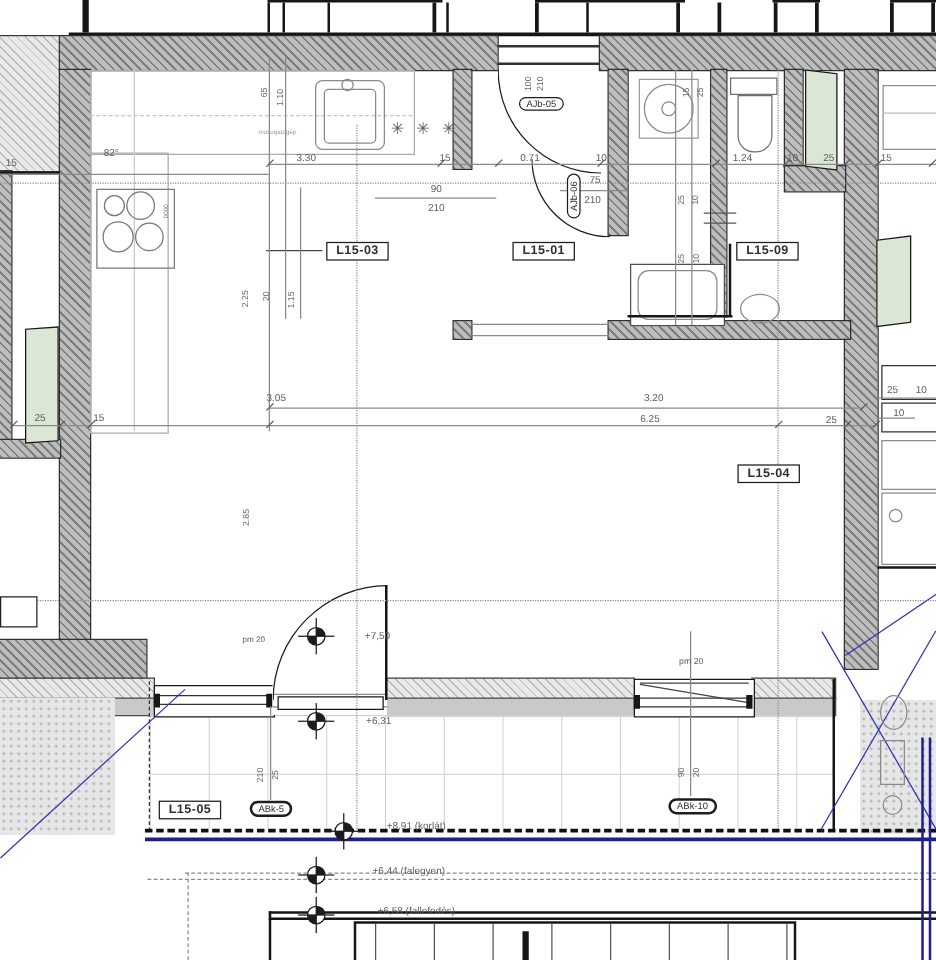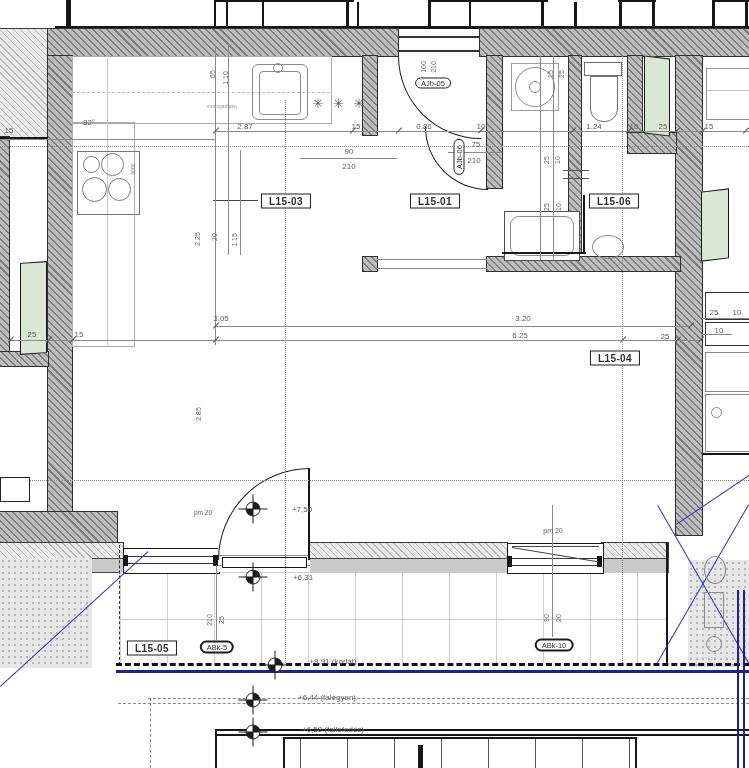--- a/index.html
+++ b/index.html
@@ -237,23 +237,23 @@
   <div class="tk" style="left:7px;top:339px"></div>
   <div class="tk" style="left:45px;top:339px"></div>
   <div class="tk" style="left:69px;top:339px"></div>
   <div class="tk" style="left:212px;top:339px"></div>
   <div class="tk" style="left:619px;top:339px"></div>
   <div class="tk" style="left:674px;top:339px"></div>
   <div class="tk" style="left:697px;top:339px"></div>
   <div class="tk" style="left:212px;top:325px"></div>
   <div class="tk" style="left:687px;top:325px"></div>
 
-  <span class="dim" style="left:245px;top:126px">2.87</span>
+  <span class="dim" style="left:245px;top:126px">3.30</span>
   <span class="dim" style="left:356px;top:126px">15</span>
-  <span class="dim" style="left:424px;top:126px">0.86</span>
+  <span class="dim" style="left:424px;top:126px">0.71</span>
   <span class="dim" style="left:481px;top:126px">10</span>
   <span class="dim" style="left:594px;top:126px">1.24</span>
   <span class="dim" style="left:634px;top:126px">10</span>
   <span class="dim" style="left:663px;top:126px">25</span>
   <span class="dim" style="left:709px;top:126px">15</span>
   <span class="dim" style="left:89px;top:122px">82°</span>
   <span class="dim" style="left:9px;top:130px">15</span>
   <span class="dim" style="left:349px;top:151px">90</span>
   <span class="dim" style="left:349px;top:166px">210</span>
   <span class="dim" style="left:476px;top:144px">75</span>
@@ -294,21 +294,21 @@
   <span class="dim" style="left:303px;top:577px">+6,31</span>
   <div class="elev" style="left:275px;top:665px"></div>
   <span class="dim" style="left:333px;top:661px">+8,91 (korlát)</span>
   <div class="elev" style="left:253px;top:700px"></div>
   <span class="dim" style="left:327px;top:697px">+6,44 (falegyen)</span>
   <div class="elev" style="left:253px;top:732px"></div>
   <span class="dim" style="left:333px;top:729px">+6,58 (fallefedés)</span>
 
   <div class="rbox" style="left:286px;top:201px">L15-03</div>
   <div class="rbox" style="left:435px;top:201px">L15-01</div>
-  <div class="rbox" style="left:614px;top:201px">L15-06</div>
-  <div class="rbox" style="left:615px;top:358px">L15-04</div>
+  <div class="rbox" style="left:614px;top:201px">L15-09</div>
+  <div class="rbox" style="left:615px;top:379px">L15-04</div>
   <div class="rbox" style="left:152px;top:648px">L15-05</div>
   <div class="obox" style="left:433px;top:83px">AJb-05</div>
   <div class="oboxv" style="left:459px;top:157px">AJb-06</div>
   <div class="obox" style="left:217px;top:647px;border-width:2px">ABk-5</div>
   <div class="obox" style="left:554px;top:645px;border-width:2px">ABk-10</div>
 
 </div>
 
 </body></html>

